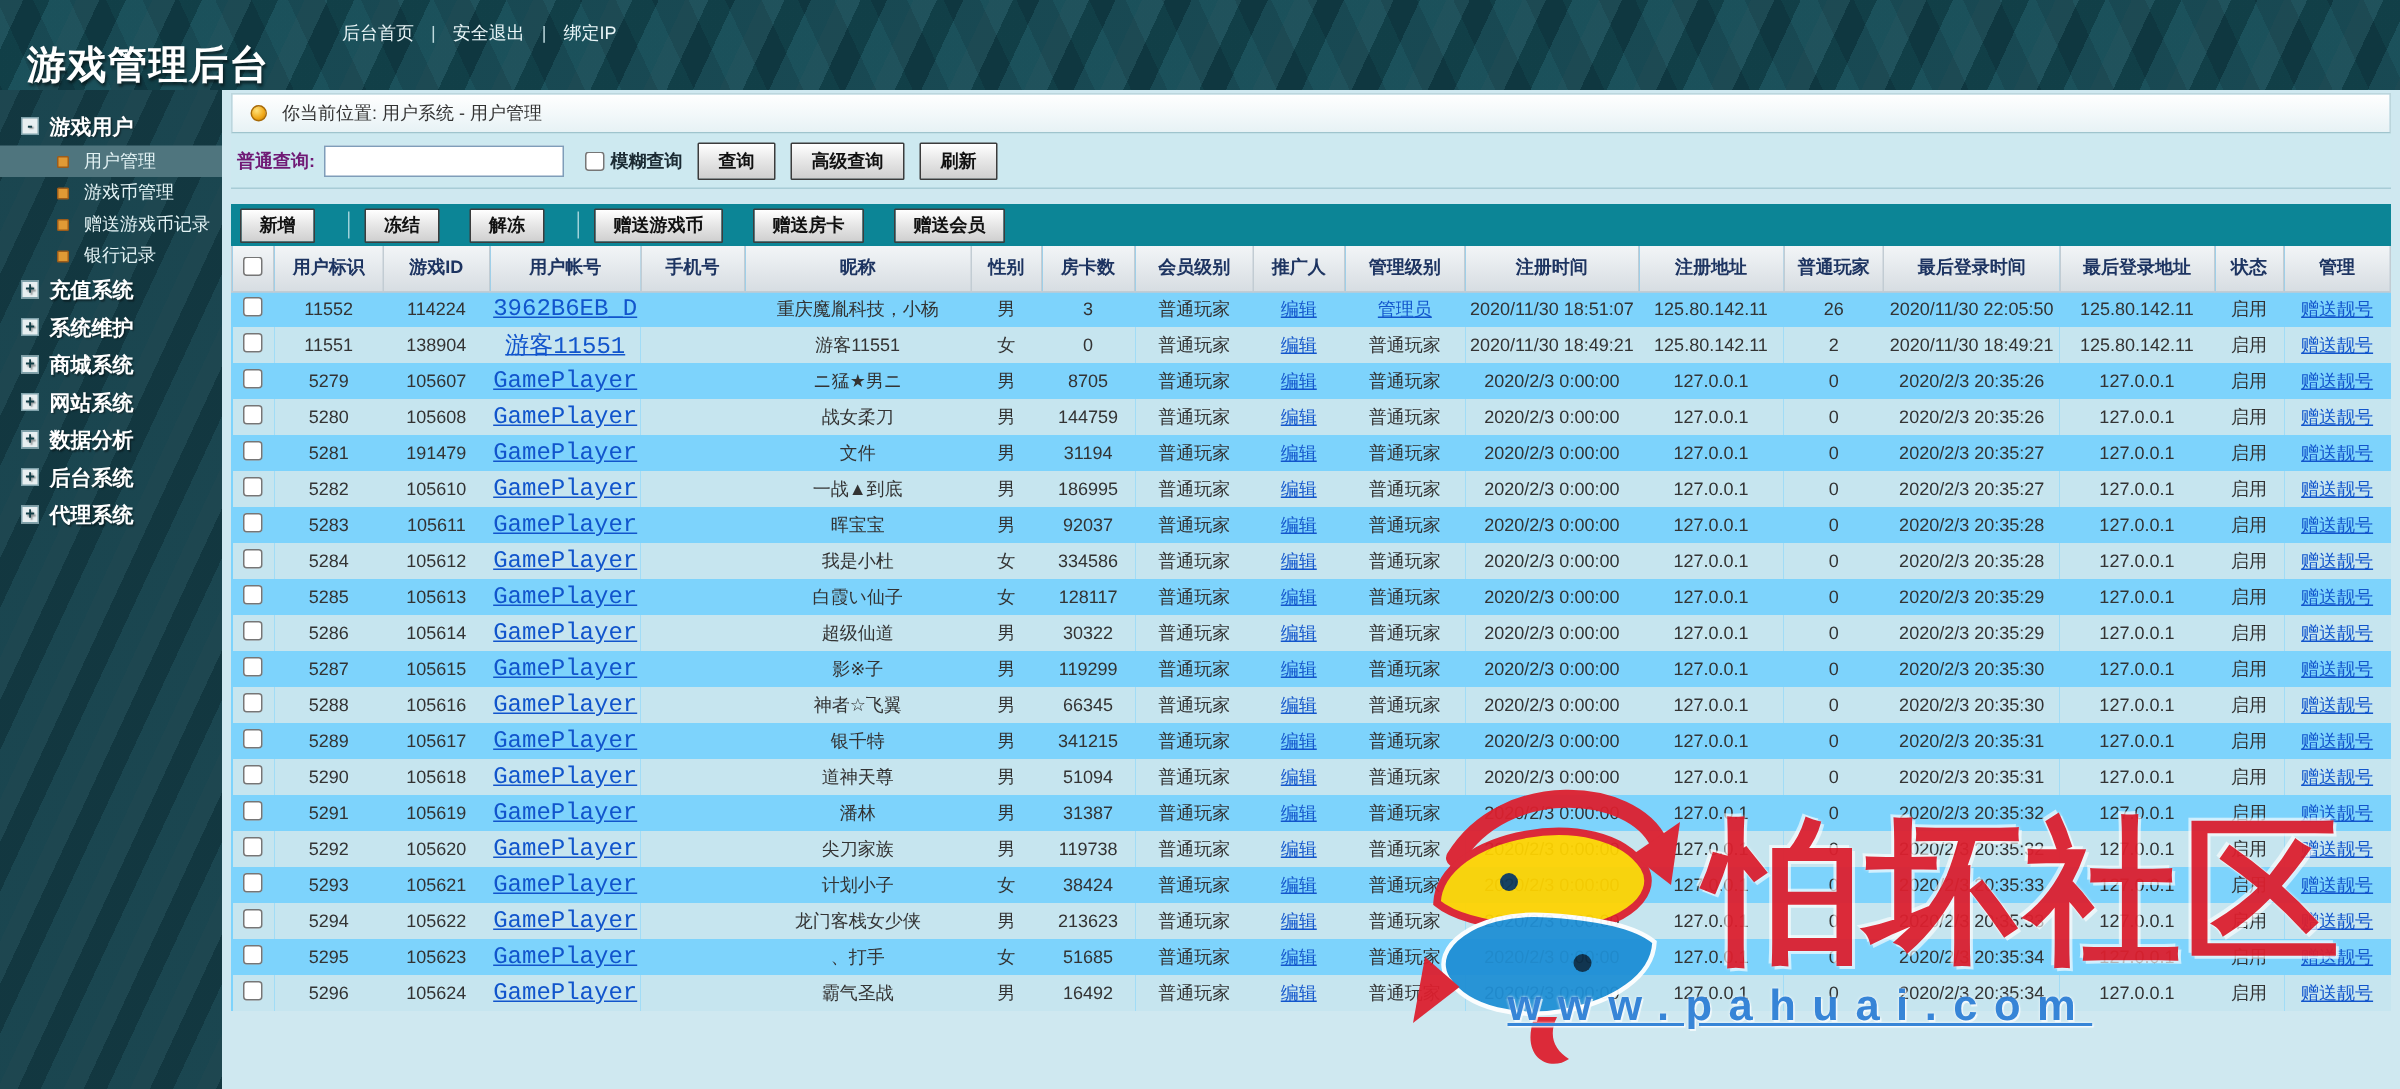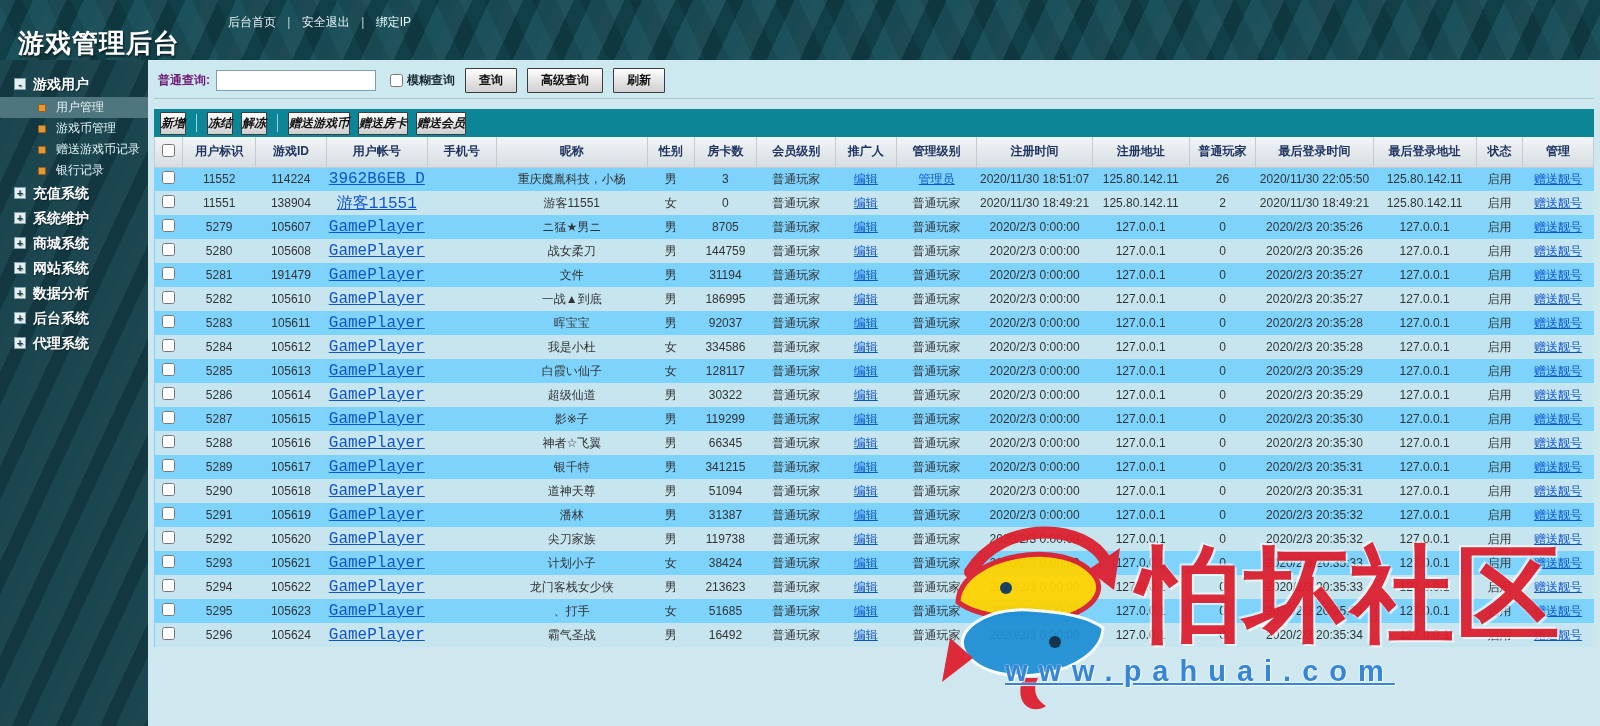--- a/index.html
+++ b/index.html
@@ -63,21 +63,21 @@
   .querybar input[type=checkbox] { width:13px; height:13px; margin-right:4px; }
   .fuzzy-label { font-weight:bold; color:#1b2b33; margin-right:10px; }
   .btn {
     display:inline-block; padding:3px 13px; margin-right:10px;
     background:linear-gradient(#ffffff,#e8e8e8 45%,#cfcfcf);
     border:1px solid #3c3c3c; border-radius:1px;
     font-size:12px; font-weight:bold; color:#111; cursor:pointer; white-space:nowrap;
   }
   .gap-strip { height:10px; }
   .actionbar { height:28px; background:#0c8596; display:flex; align-items:center; padding-left:6px; }
-  .actionbar .btn { margin-right:8px; padding:2px 0;font-style:italic; }
+  .actionbar .btn { margin-right:20px; padding:2px 12px; }
   .vsep { width:1px; height:18px; background:#9fd2da; margin:0 10px 0 2px; }
   
   table { border-collapse:collapse; table-layout:fixed; width:1440px; background:#7dd3fc; }
   thead th {
     background:linear-gradient(#f2f5f7,#d7dde2);
     border:1px solid #c2ccd3; border-top:none;
     font-size:12px; color:#1d3461; font-weight:bold; height:30px;
     white-space:nowrap; overflow:hidden;
   }
   tbody td { height:24px; font-size:12px; color:#333; text-align:center;
@@ -163,20 +163,24 @@
       <span class="tree-box">+</span>
       <span>后台系统</span>
     </div>
     <div class="menu-section">
       <span class="tree-box">+</span>
       <span>代理系统</span>
     </div>
   </div>
 
 <div class="content">
+  <div class="breadcrumb">
+    <span class="crumb-dot"></span>
+    <span>你当前位置: 用户系统 - 用户管理</span>
+  </div>
 
   <div class="querybar">
     <label>普通查询:</label>
     <input type="text" value="" style="">
     <input type="checkbox" style="">
     <span class="fuzzy-label">模糊查询</span>
     <span class="btn">查询</span>
     <span class="btn">高级查询</span>
     <span class="btn">刷新</span>
   </div>

